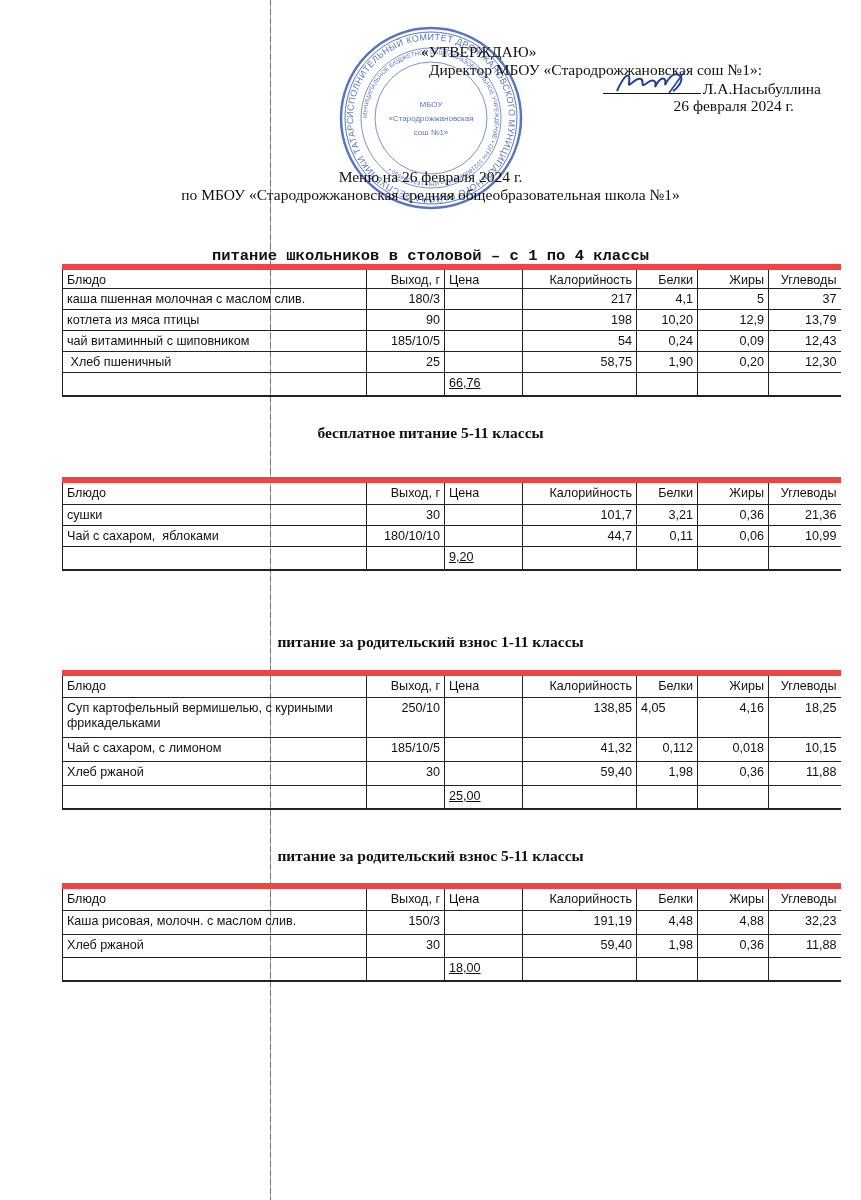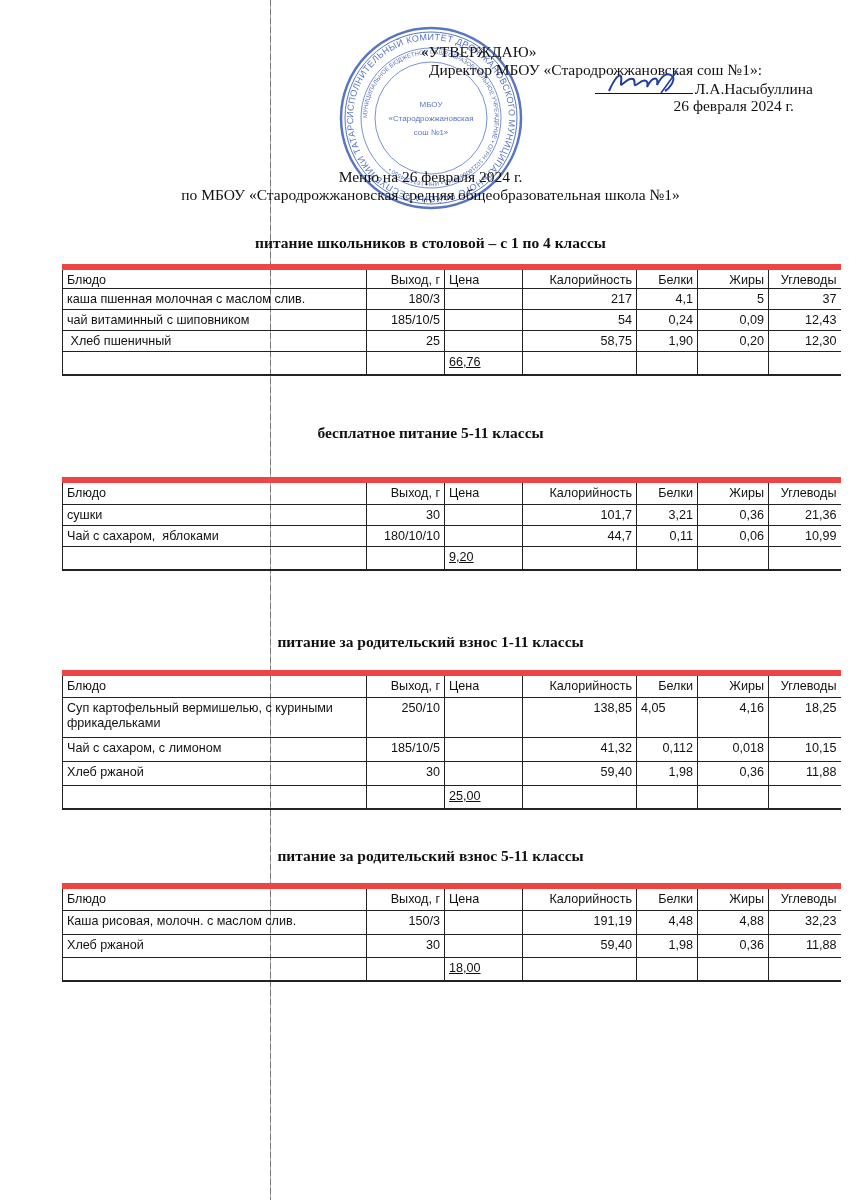--- a/index.html
+++ b/index.html
@@ -8,21 +8,21 @@
     font-family: "Liberation Serif", serif; color: #111;
   }
   .fold-line {
     position: absolute; left: 270px; top: 0; width: 1px; height: 1200px;
     background: repeating-linear-gradient(to bottom, #555 0 6px, #999 6px 9px);
     opacity: 0.8;
   }
   .approval { position: absolute; right: 40px; top: 43px; width: 420px; font-size: 15.5px; line-height: 18px; }
   .approval .line1 { position: absolute; left: 20px; top: 0; white-space: nowrap; }
   .approval .line2 { position: absolute; left: 28px; top: 18px; white-space: nowrap; }
-  .approval .line3 { position: absolute; right: 8px; top: 36px; white-space: nowrap; }
+  .approval .line3 { position: absolute; right: 0; top: 36px; white-space: nowrap; }
   .approval .line3 .sigline { display: inline-block; width: 98px; border-bottom: 1px solid #111; height: 14px; vertical-align: baseline; position: relative; margin-right: 2px; }
   .approval .line4 { position: absolute; right: 27px; top: 54px; white-space: nowrap; }
   .signature { position: absolute; left: 8px; top: -10px; width: 80px; height: 26px; }
 
   .stamp { position: absolute; left: 338px; top: 25px; width: 186px; height: 186px; opacity: 0.78; }
 
   .doc-title { position: absolute; left: 0; width: 861px; text-align: center; font-size: 15.5px; white-space: nowrap; }
   .section-title { position: absolute; left: 0; width: 861px; text-align: center; font-size: 15.5px; font-weight: bold; white-space: nowrap; }
 
   table.menu {
@@ -77,21 +77,21 @@
         <path d="M58,24 L74,2" fill="none" stroke="#1f3f9e" stroke-width="1.6"></path>
       </svg>
     </span><span>Л.А.Насыбуллина</span>
   </div>
   <div class="line4">26 февраля 2024 г.</div>
 </div>
 
 <div class="doc-title" style="top:168px;">Меню на 26 февраля 2024 г.</div>
 <div class="doc-title" style="top:186px;">по МБОУ «Стародрожжановская  средняя общеобразовательная школа №1»</div>
 
-<div class="section-title" style="top:234px;">питание  школьников в столовой – с 1 по 4 классы</div>
+<div class="section-title" style="top:247px;font-family:Liberation Mono, monospace;">питание  школьников в столовой – с 1 по 4 классы</div>
 <table class="menu" style="top:264px;">
   <colgroup>
       <col class="c1">
       <col class="c2">
       <col class="c3">
       <col class="c4">
       <col class="c5">
       <col class="c6">
       <col class="c7">
     </colgroup>
@@ -106,20 +106,29 @@
     <td class="num">Углеводы</td>
   </tr>
   <tr>
     <td class="name">каша пшенная молочная с маслом слив.</td>
     <td class="num">180/3</td>
     <td class="num"></td>
     <td class="num">217</td>
     <td class="num">4,1</td>
     <td class="num">5</td>
     <td class="num">37</td>
+  </tr>
+  <tr>
+    <td class="name">котлета из мяса птицы</td>
+    <td class="num">90</td>
+    <td class="num"></td>
+    <td class="num">198</td>
+    <td class="num">10,20</td>
+    <td class="num">12,9</td>
+    <td class="num">13,79</td>
   </tr>
   <tr>
     <td class="name">чай витаминный с шиповником</td>
     <td class="num">185/10/5</td>
     <td class="num"></td>
     <td class="num">54</td>
     <td class="num">0,24</td>
     <td class="num">0,09</td>
     <td class="num">12,43</td>
   </tr>

